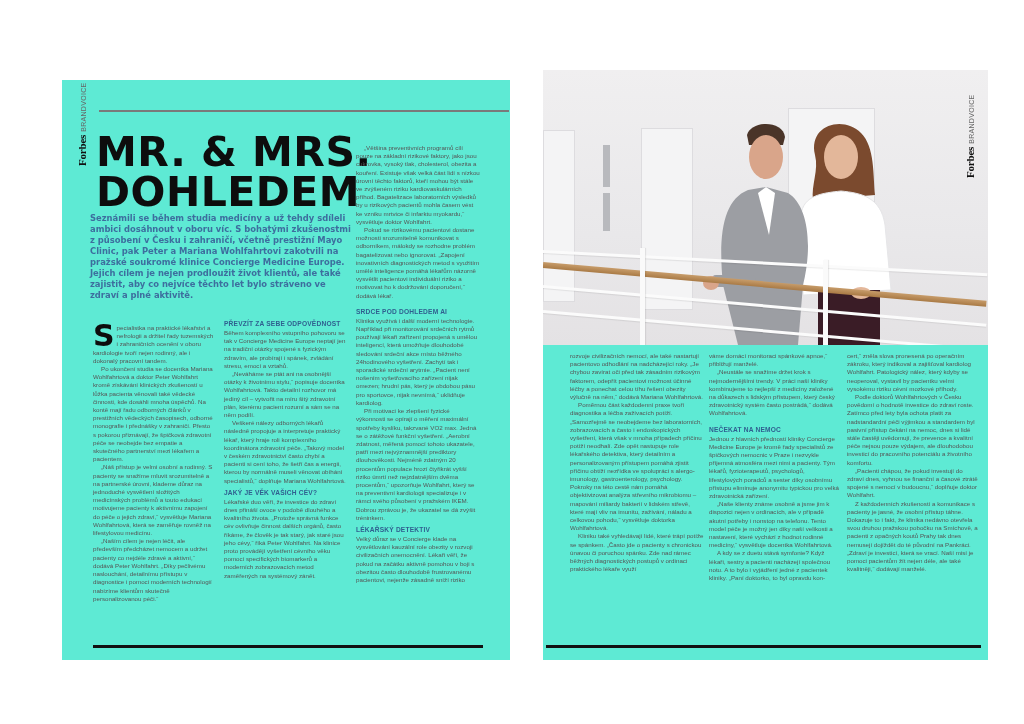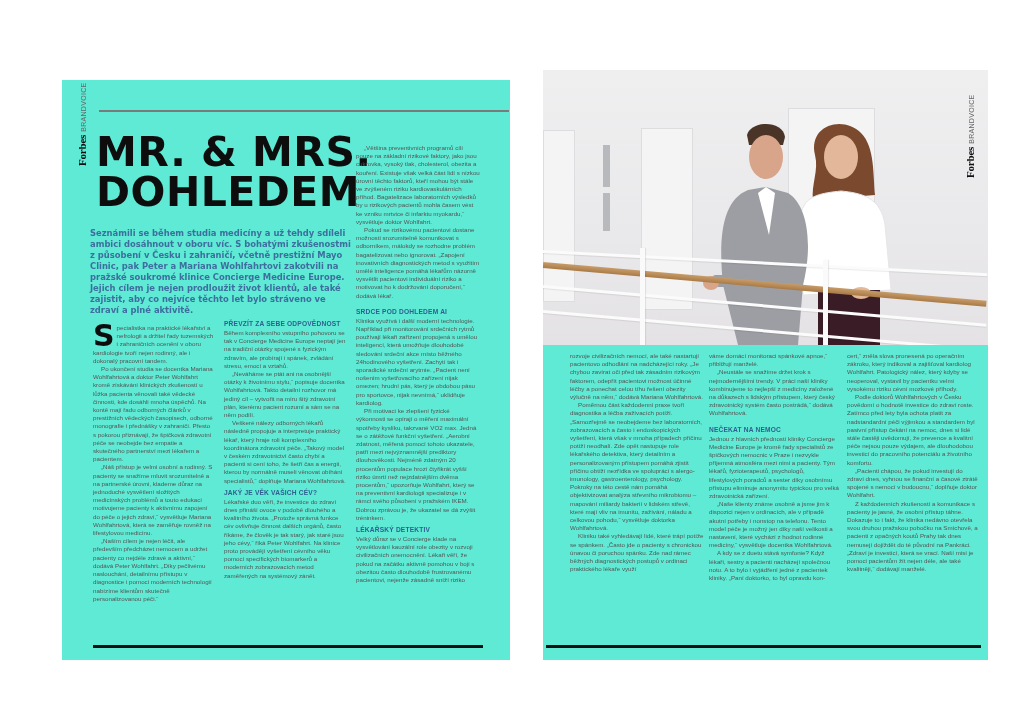--- a/index.html
+++ b/index.html
@@ -9,21 +9,21 @@
   .right-page { left:543px; top:70px; width:445px; height:590px; }
 
   .brand-vertical { position:absolute; transform:rotate(-90deg); transform-origin:left top; white-space:nowrap; display:flex; align-items:baseline; gap:3px; }
   .brand-forbes { font-family:"Liberation Serif", serif; font-weight:bold; font-size:11px; color:#111; letter-spacing:-0.2px; }
   .brand-sub { font-family:"Liberation Sans", sans-serif; font-size:7px; color:#666; letter-spacing:0.3px; }
 
   .top-rule { position:absolute; left:37px; top:30px; width:410px; height:2px; background:#7a7a7a; }
 
   .headline { position:absolute; left:34px; top:52px; width:300px; font-family:"DejaVu Sans", sans-serif; font-weight:bold; font-size:41px; line-height:40px; color:#0d0d0d; letter-spacing:0.5px; }
 
-  .lead { position:absolute; left:28px; top:148px; width:262px; font-family:"DejaVu Sans", sans-serif; font-weight:bold; font-size:8.4px; line-height:11px; color:#3d6e9e; }
+  .lead { position:absolute; left:28px; top:133px; width:262px; font-family:"DejaVu Sans", sans-serif; font-weight:bold; font-size:8.4px; line-height:11px; color:#3d6e9e; }
 
   .col { position:absolute; font-size:6.2px; line-height:8.2px; color:#555; text-align:left; }
   .col p { margin:0; text-indent:8px; }
   .col p.noindent { text-indent:0; }
   .col h4 { margin:4px 0 1px 0; font-size:6.6px; line-height:8px; color:#2f5f8f; font-weight:bold; letter-spacing:0.2px; }
   .dropcap { float:left; font-family:"DejaVu Sans", sans-serif; font-weight:bold; font-size:30px; line-height:24px; color:#0d0d0d; margin:0 2px -2px 0; }
 
   .bottom-rule { position:absolute; height:3px; background:#111; }
 
   .photo { position:absolute; left:0; top:0; width:445px; height:275px; overflow:hidden; background:linear-gradient(180deg,#f0eff0 0%,#e9e8ea 60%,#e4e2e4 100%); }

